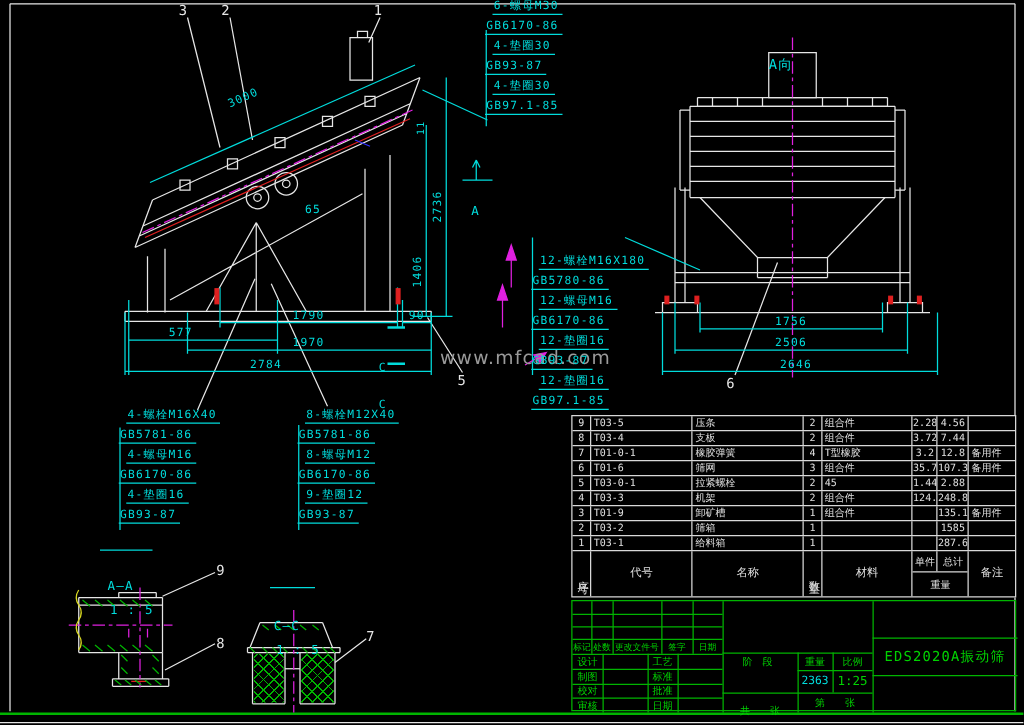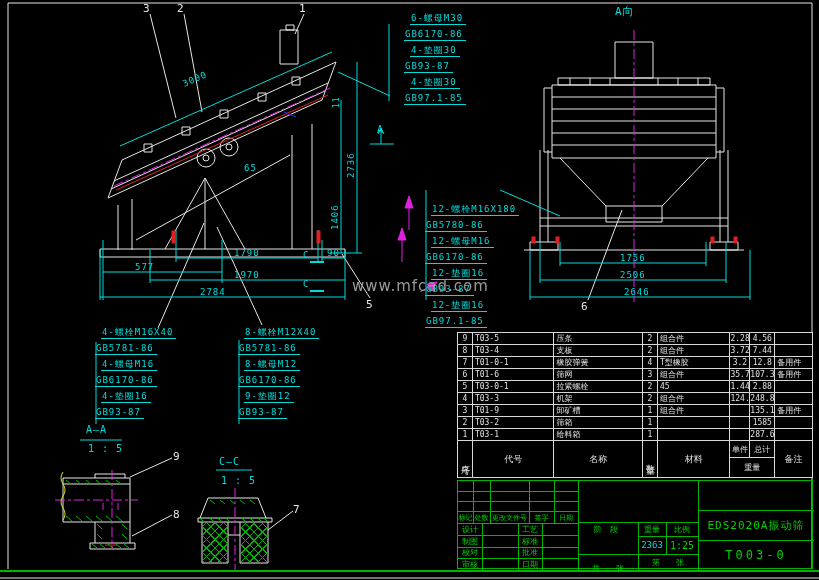--- a/index.html
+++ b/index.html
@@ -1,21 +1,21 @@
 <!DOCTYPE html>
 <html><head>
 <meta charset="utf-8">
 <style>
   html,body{margin:0;padding:0;background:#000;}
   #canvas{position:relative;width:819px;height:580px;background:#000;overflow:hidden;
           font-family:"DejaVu Sans Mono",monospace;}
   svg{position:absolute;left:0;top:0;}
   .dim{position:absolute;font:9px "DejaVu Sans Mono",monospace;color:#00dcdc;white-space:nowrap;letter-spacing:1px;}
   .bal{position:absolute;font:11px "DejaVu Sans Mono",monospace;color:#e6e6e6;}
-  .lbl{position:absolute;font:10px "DejaVu Sans Mono",monospace;color:#00dcdc;white-space:nowrap;letter-spacing:1px;}
+  .lbl{position:absolute;font:10px "DejaVu Sans Mono",monospace;color:#00dcdc;white-space:nowrap;letter-spacing:1px;margin-top:40px;}
   .callout{position:absolute;font:9px "DejaVu Sans Mono",monospace;color:#00dcdc;white-space:nowrap;}
   .cl{border-bottom:1px solid #00dcdc;width:max-content;padding:0 3px 1px 1px;margin-bottom:4px;line-height:10px;letter-spacing:1px;}
   .cl:nth-child(odd){margin-left:6px;}
   .wm{position:absolute;left:352px;top:277px;font:15px "DejaVu Sans",sans-serif;color:#9a9a9a;letter-spacing:1px;}
 
   
   .ptable{position:absolute;left:457px;top:332px;width:356px;background:#000;
           border:1px solid #d8d8d8;box-sizing:border-box;color:#e0e0e0;
           font:8px "DejaVu Sans Mono",monospace;}
   .prow{display:flex;height:12px;box-sizing:border-box;border-bottom:1px solid #d8d8d8;}
@@ -187,21 +187,21 @@
 <div class="dim" style="left:234px;top:248px;">1790</div>
 <div class="dim" style="left:234px;top:270px;">1970</div>
 <div class="dim" style="left:200px;top:287px;">2784</div>
 <div class="dim" style="left:135px;top:262px;">577</div>
 <div class="dim" style="left:327px;top:248px;">90</div>
 
 <div class="dim" style="left:620px;top:253px;">1756</div>
 <div class="dim" style="left:620px;top:270px;">2506</div>
 <div class="dim" style="left:624px;top:287px;">2646</div>
 
-<div class="callout" style="left:388px;top:13px;margin-left:16px;">
+<div class="callout" style="left:388px;top:0;">
   <div class="cl">6-螺母M30</div>
   <div class="cl">GB6170-86</div>
   <div class="cl">4-垫圈30</div>
   <div class="cl">GB93-87</div>
   <div class="cl">4-垫圈30</div>
   <div class="cl">GB97.1-85</div>
 </div>
 
 <div class="callout" style="left:425px;top:176px;margin-top:28px;">
   <div class="cl">12-螺栓M16X180</div>
@@ -383,16 +383,15 @@
 
   <div class="tt ttc" style="left:120px;top:41px;width:60px;height:14px;letter-spacing:8px;padding-left:4px;box-sizing:border-box;">阶段</div>
   <div class="tt ttc" style="left:180px;top:41px;width:28px;height:14px;">重量</div>
   <div class="tt ttc" style="left:208px;top:41px;width:32px;height:14px;">比例</div>
   <div class="tt ttc" style="left:180px;top:55px;width:28px;height:18px;color:#00dcdc;font-size:9px;">2363</div>
   <div class="tt ttc" style="left:208px;top:55px;width:32px;height:18px;font-size:10px;">1:25</div>
   <div class="tt ttc" style="left:120px;top:73px;width:60px;height:28px;text-align:right;">共　　张</div>
   <div class="tt ttc" style="left:180px;top:73px;width:60px;height:16px;">第　　张</div>
 
   <div class="tt ttc" style="left:240px;top:29px;width:116px;height:30px;font-size:11px;letter-spacing:1px;">EDS2020A振动筛</div>
-  <div class="tt ttc" style="left:240px;top:59px;width:116px;height:30px;font-size:12px;letter-spacing:3px;">T003-0</div>
 </div>
 
 </div>
 
 </body></html>

